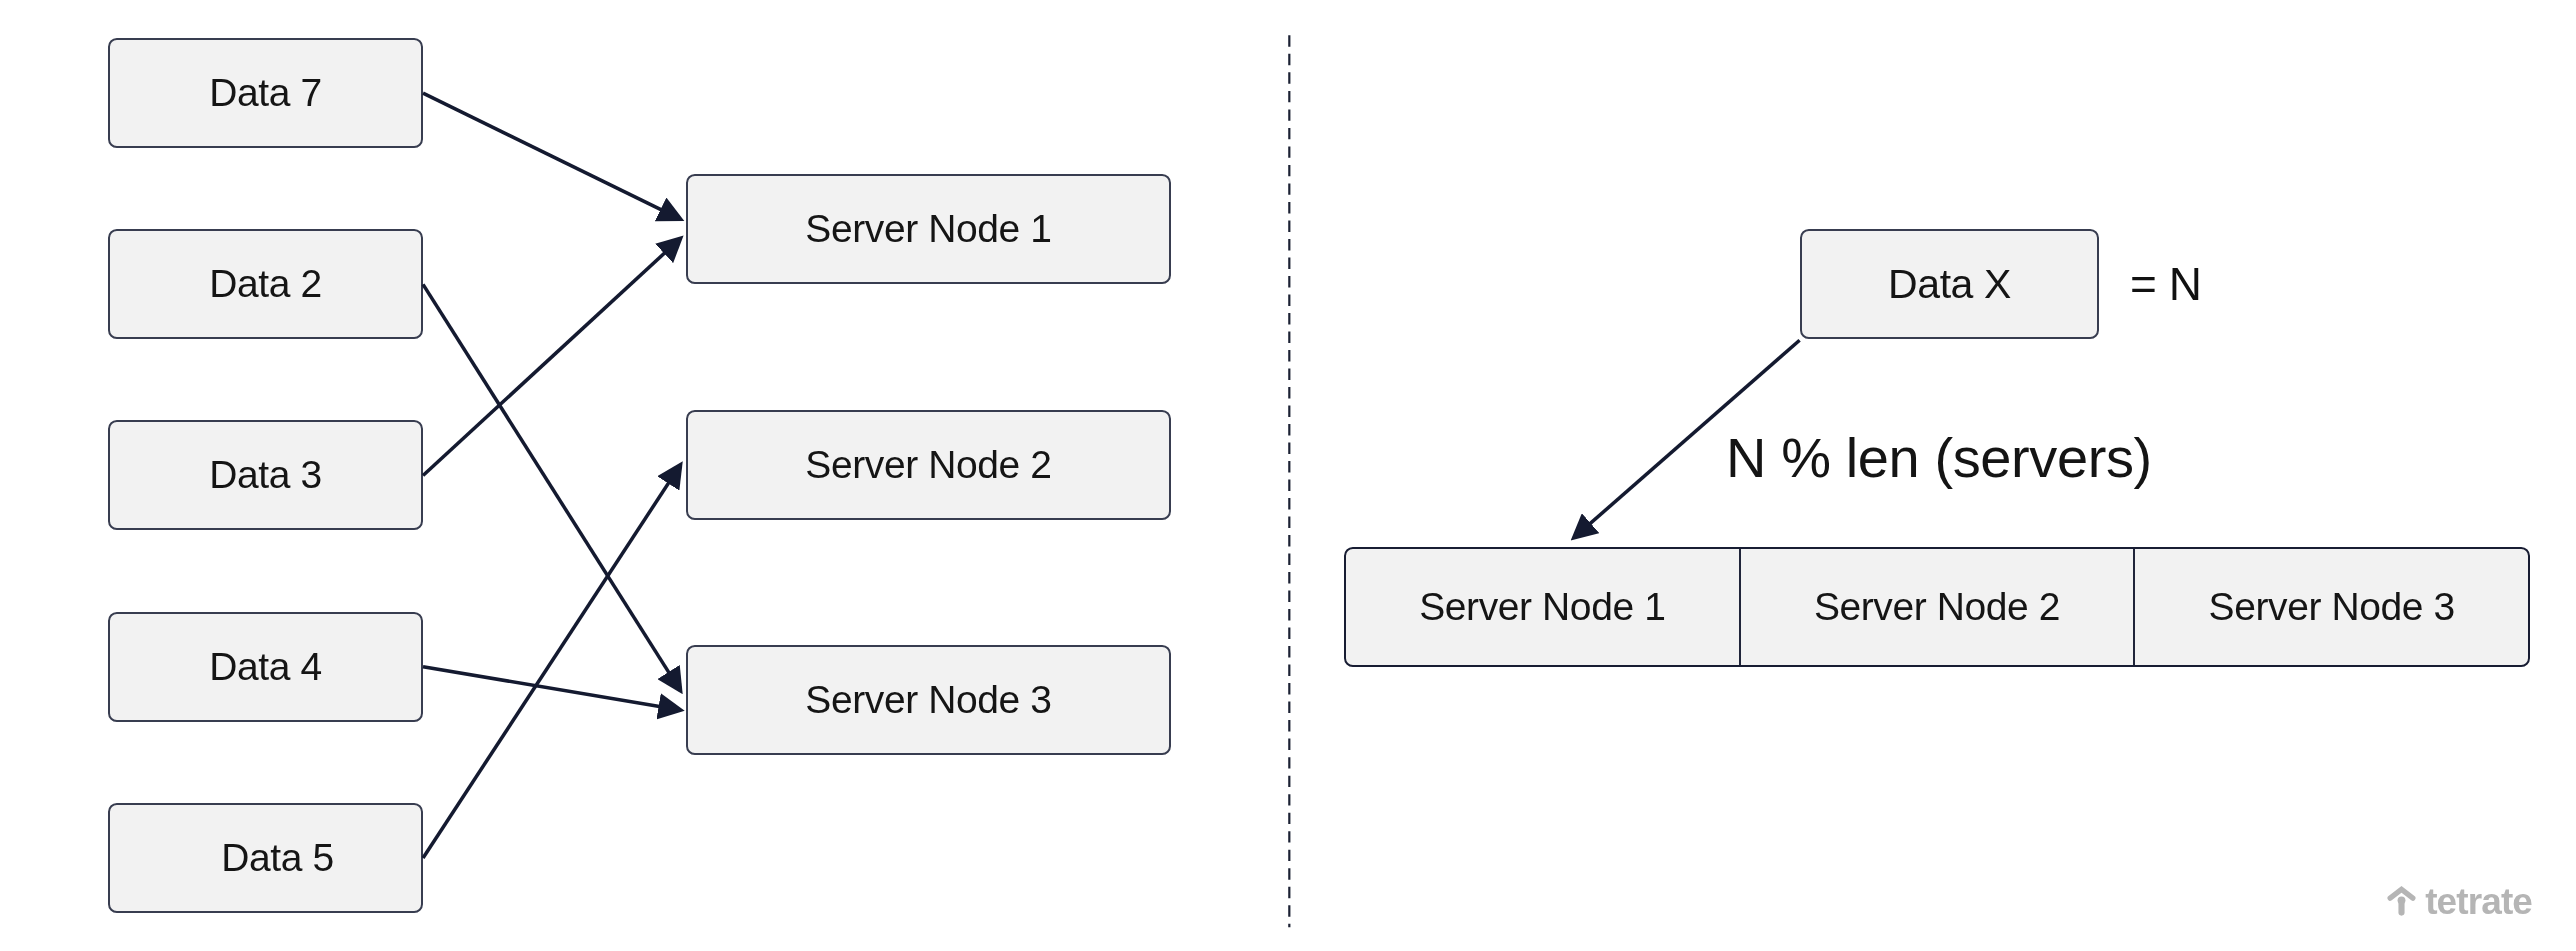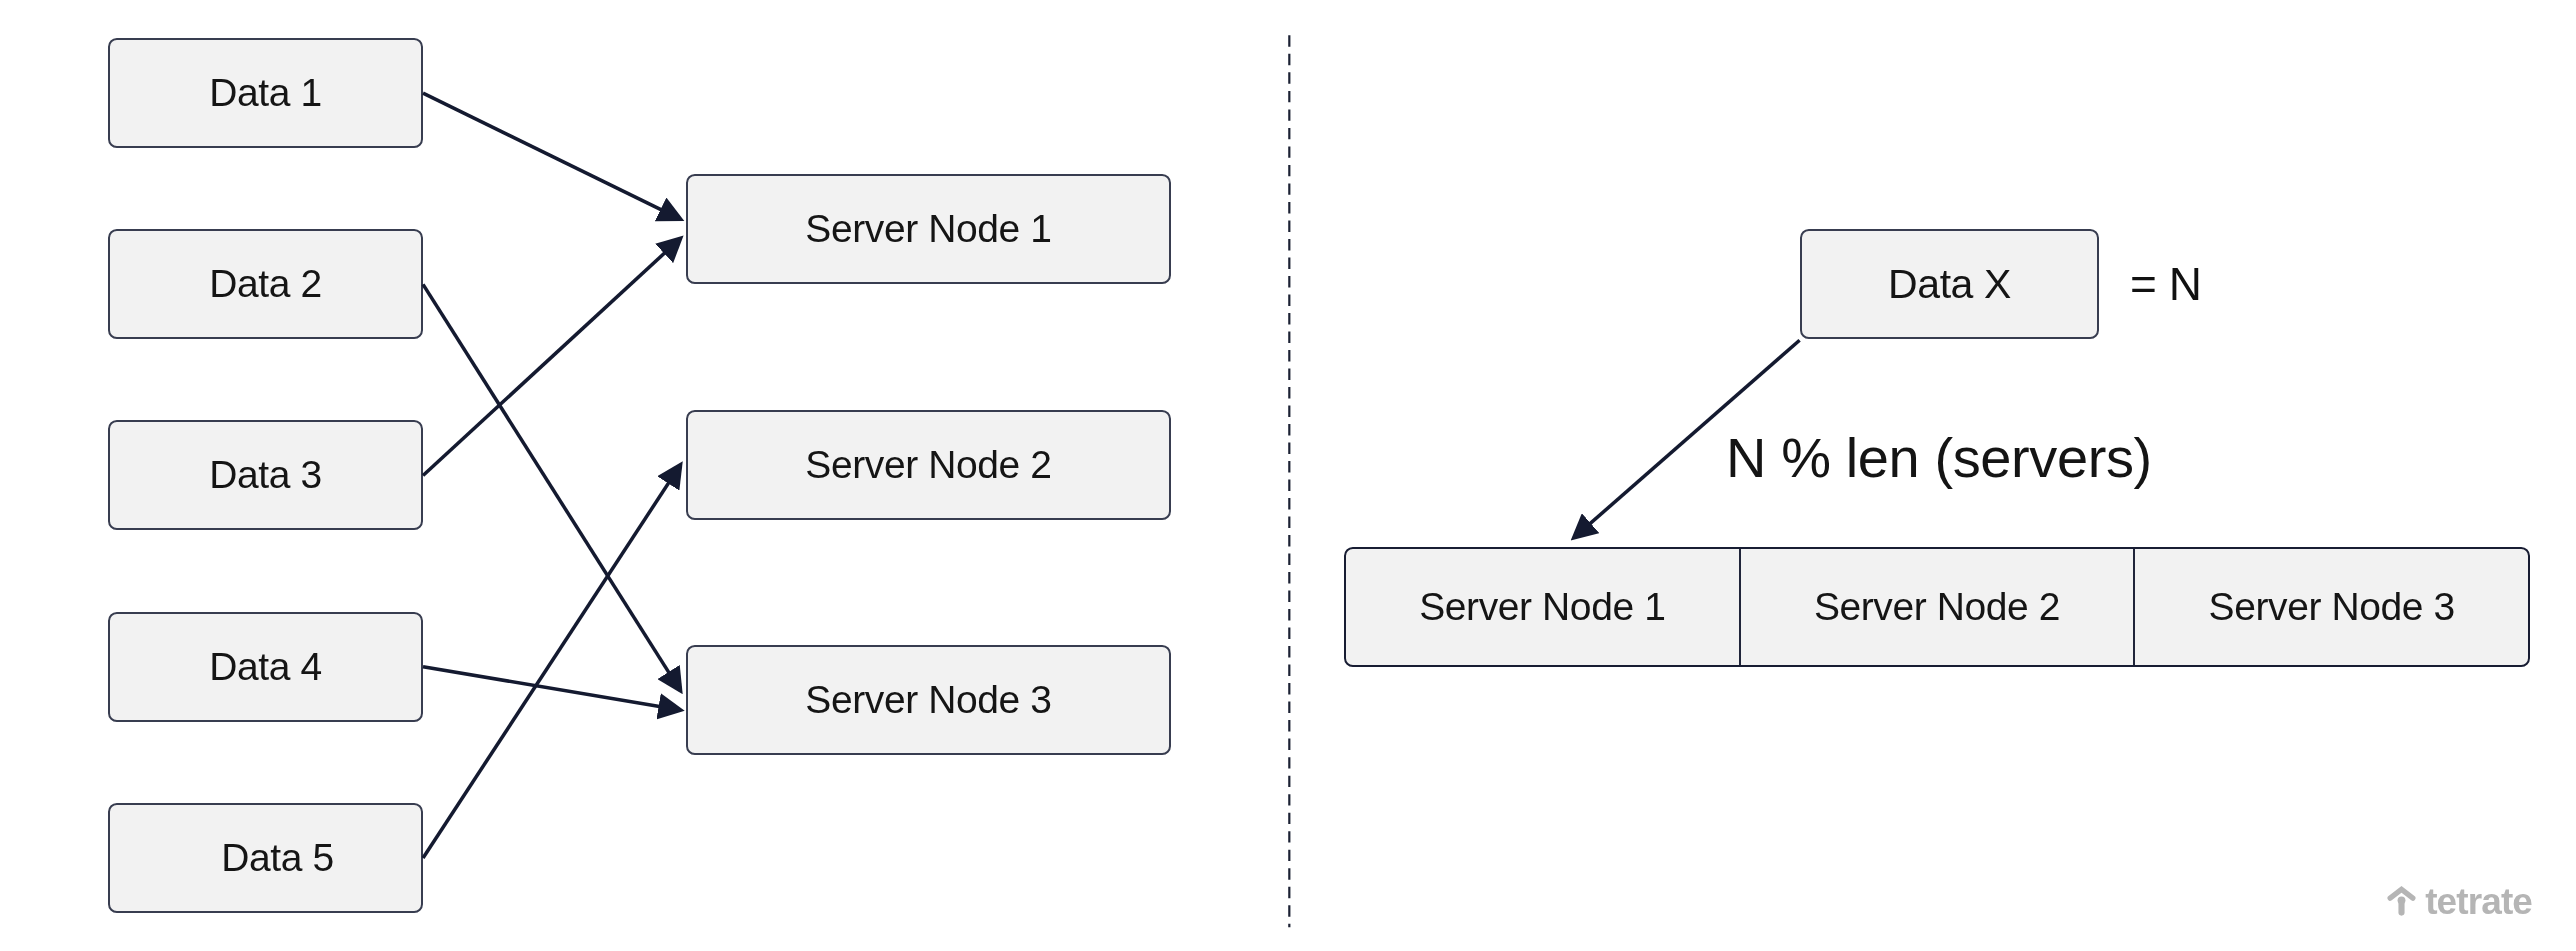--- a/index.html
+++ b/index.html
@@ -66,21 +66,21 @@
   }
   .brand-text{
     font-size:37px;font-weight:700;color:#b5b5b5;letter-spacing:-0.9px;
   }
 </style>
 </head>
 <body>
 
 <div id="canvas">
 
-  <div class="node" id="data-1">Data 1</div>
+  <div class="node" id="data-1">Data 7</div>
   <div class="node" id="data-2">Data 2</div>
   <div class="node" id="data-3">Data 3</div>
   <div class="node" id="data-4">Data 4</div>
   <div class="node" id="data-5">Data 5</div>
 
   <div class="node" id="server-node-1">Server Node 1</div>
   <div class="node" id="server-node-2">Server Node 2</div>
   <div class="node" id="server-node-3">Server Node 3</div>
 
   <div class="node" id="data-x">Data X</div>

